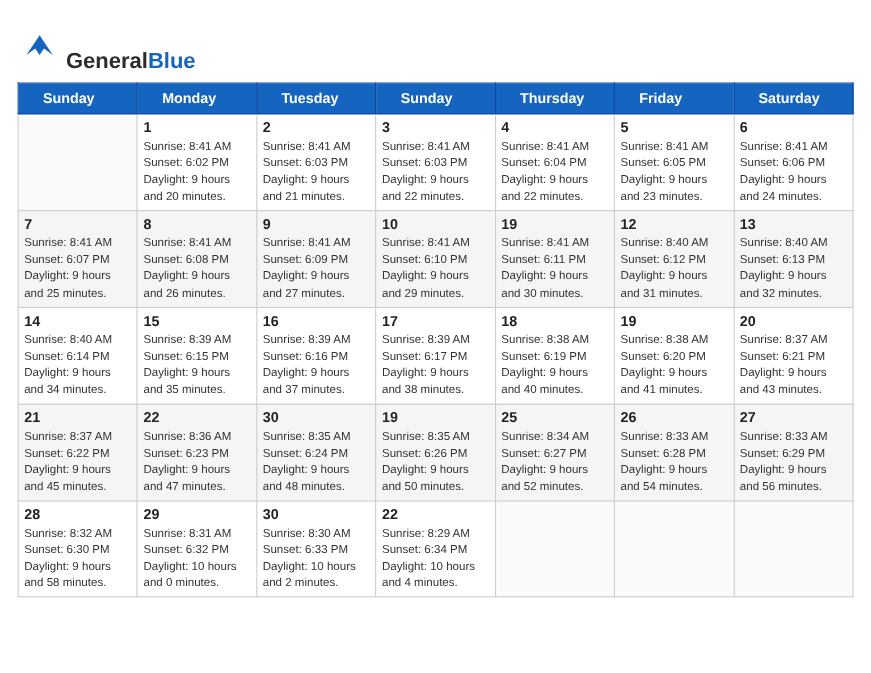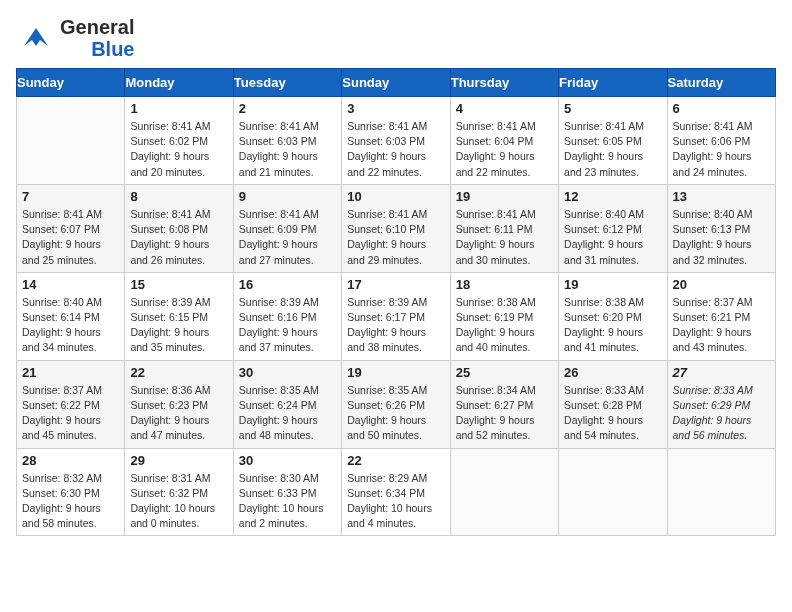--- a/index.html
+++ b/index.html
@@ -11,22 +11,22 @@
       padding: 16px;
     }
     .header-area {
       display: flex;
       justify-content: space-between;
       align-items: flex-start;
       margin-bottom: 8px;
     }
     .logo {
       display: flex;
-      flex-direction: column;
-      align-items: flex-end;
+      align-items: center;
+      margin-top: 29px;
     }
     .title-area {
       text-align: right;
     }
     .month-title {
       font-size: 32px;
       font-weight: bold;
       color: #2c2c2c;
     }
     .location {
@@ -35,21 +35,21 @@
       margin-top: 2px;
     }
     .calendar {
       width: 100%;
       border-collapse: collapse;
       font-size: 11px;
     }
     .calendar th {
       background: #1565c0;
       color: #fff;
-      padding: 6px 0;
+      padding: 6px 22px;
       text-align: left;
       font-size: 13px;
       font-weight: bold;
       border: 1px solid #0d47a1;
     }
     .calendar td {
       border: 1px solid #ccc;
       vertical-align: top;
       padding: 4px 5px;
       min-height: 80px;
@@ -222,21 +222,21 @@
           <div class="day-info">Sunrise: 8:35 AM<br>Sunset: 6:26 PM<br>Daylight: 9 hours<br>and 50 minutes.</div>
         </td>
         <td style="background: rgb(245, 245, 245);">
           <span class="day-num">25</span>
           <div class="day-info">Sunrise: 8:34 AM<br>Sunset: 6:27 PM<br>Daylight: 9 hours<br>and 52 minutes.</div>
         </td>
         <td style="background: rgb(245, 245, 245);">
           <span class="day-num">26</span>
           <div class="day-info">Sunrise: 8:33 AM<br>Sunset: 6:28 PM<br>Daylight: 9 hours<br>and 54 minutes.</div>
         </td>
-        <td style="background: rgb(245, 245, 245); font-style: italic;">
+        <td style="background: rgb(245, 245, 245);">
           <span class="day-num">27</span>
           <div class="day-info">Sunrise: 8:33 AM<br>Sunset: 6:29 PM<br>Daylight: 9 hours<br>and 56 minutes.</div>
         </td>
       </tr>
       <tr>
         <td>
           <span class="day-num">28</span>
           <div class="day-info">Sunrise: 8:32 AM<br>Sunset: 6:30 PM<br>Daylight: 9 hours<br>and 58 minutes.</div>
         </td>
         <td>

